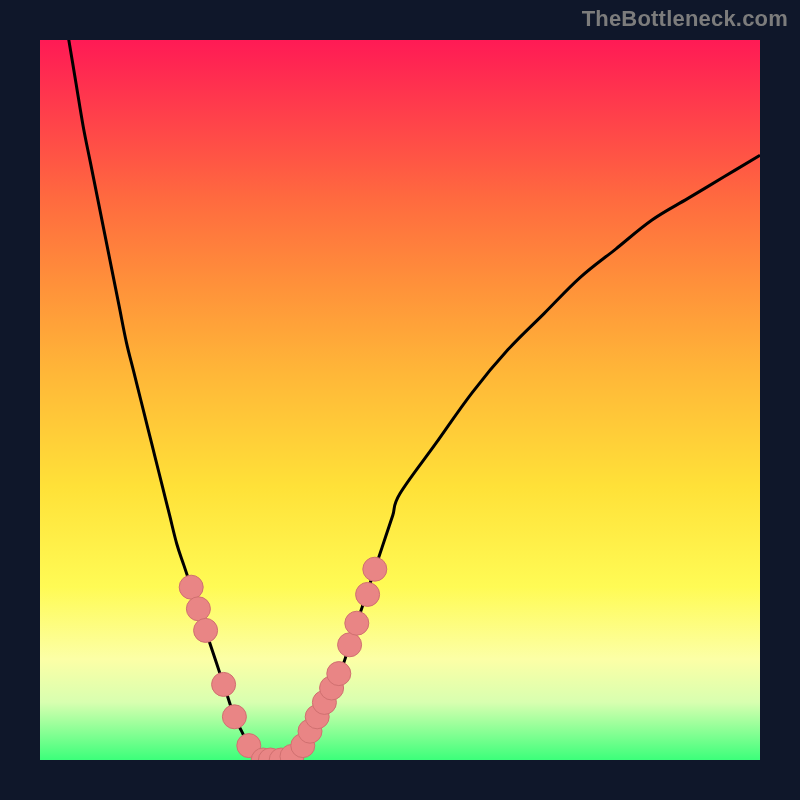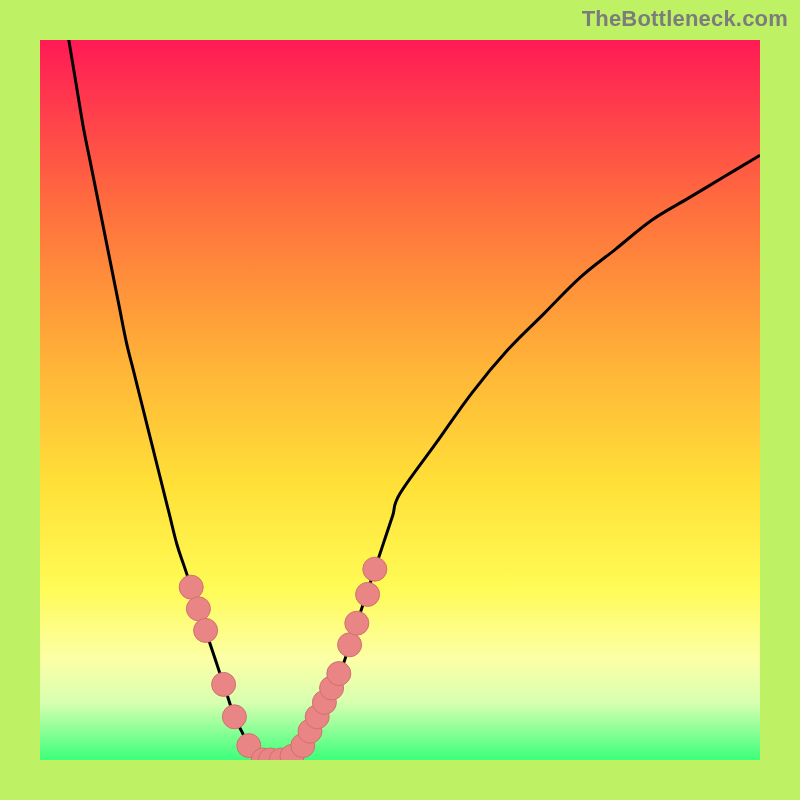--- a/index.html
+++ b/index.html
@@ -8,21 +8,21 @@
     width: 800px;
     height: 800px;
     background: #000;
     font-family: Arial, Helvetica, sans-serif;
     overflow: hidden;
   }
   .frame {
     position: relative;
     width: 800px;
     height: 800px;
-    background: #bef264;
+    background: #0f172a;
   }
   .plot {
     position: absolute;
     left: 40px;
     top: 40px;
     width: 720px;
     height: 720px;
     overflow: hidden;
   }
   .gradient {

